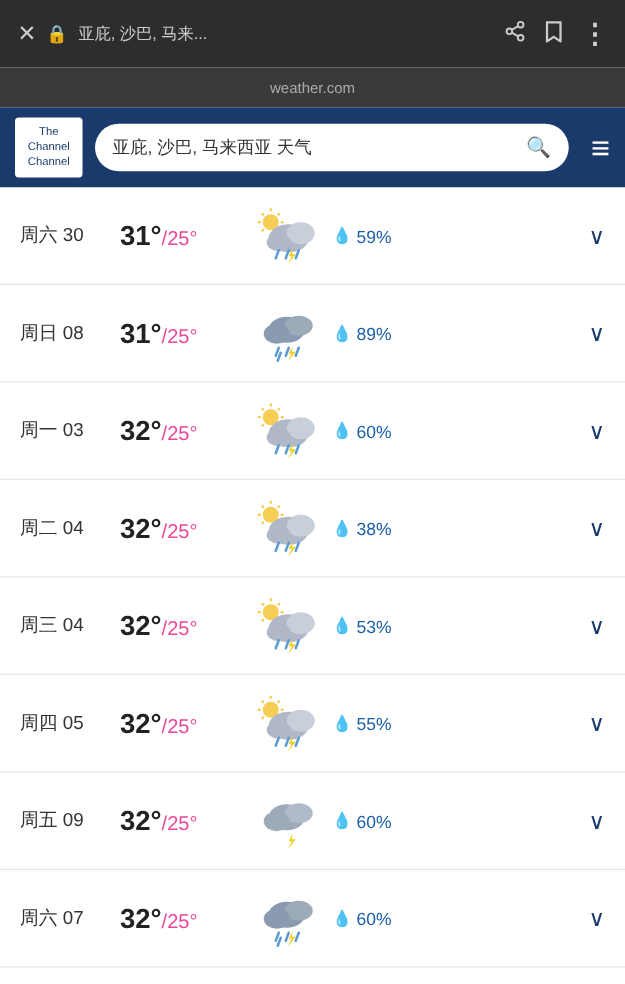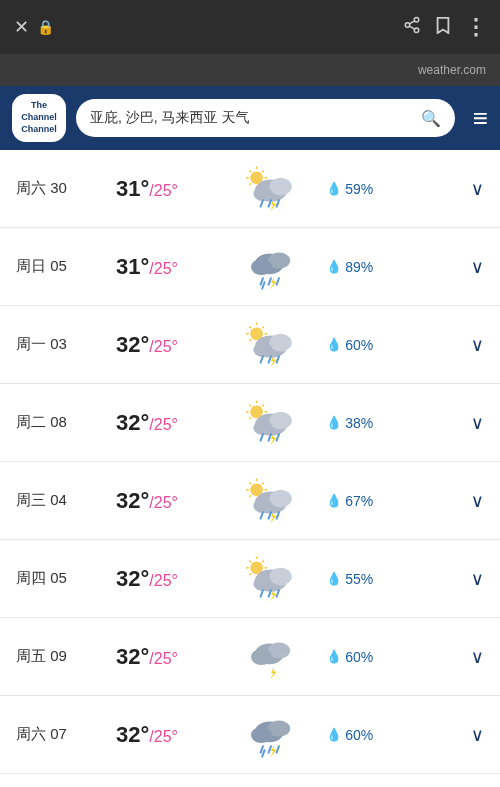--- a/index.html
+++ b/index.html
@@ -41,21 +41,21 @@
     }
     .browser-icon {
       color: #ccc;
       font-size: 18px;
       cursor: pointer;
     }
     .address-bar-row {
       background: #3a3a3a;
       display: flex;
       align-items: center;
-      justify-content: flex-end;
+      justify-content: center;
       padding: 5px 14px;
       height: 32px;
     }
     .address-bar-url {
       color: #aaa;
       font-size: 12px;
     }
 
     
     .app-header {
@@ -63,24 +63,24 @@
       display: flex;
       align-items: center;
       padding: 8px 12px;
       gap: 10px;
       height: 64px;
     }
     .weather-logo {
       background: #fff;
       color: #1a3a6b;
       font-size: 9px;
-      font-weight: bold;
+      font-weight: normal;
       line-height: 1.3;
       padding: 6px 6px;
-      border-radius: 14px;
+      border-radius: 3px;
       width: 54px;
       min-width: 54px;
       text-align: center;
     }
     .search-bar {
       flex: 1;
       background: #fff;
       border-radius: 24px;
       display: flex;
       align-items: center;
@@ -107,21 +107,20 @@
     
     .weather-list {
       background: #fff;
     }
     .weather-row {
       display: flex;
       align-items: center;
       padding: 16px 16px;
       border-bottom: 1px solid #e8e8e8;
       height: 78px;
-      gap: 20px;
     }
     .day-label {
       font-size: 15px;
       color: #333;
       min-width: 80px;
     }
     .temp-label {
       font-size: 18px;
       font-weight: bold;
       color: #222;
@@ -176,20 +175,21 @@
       pointer-events: none;
     }
   </style>
 </head>
 <body>
 
 <div class="browser-bar">
   <div class="browser-bar-left">
     <span class="browser-icon">✕</span>
     <span class="browser-icon" style="font-size:14px;">🔒</span>
+    <span class="browser-tab-title">亚庇, 沙巴, 马来...</span>
   </div>
   <div class="browser-icons-right">
     <span class="browser-icon" style="font-size:17px;">
       <svg width="18" height="18" viewBox="0 0 24 24" fill="none" stroke="#ccc" stroke-width="2" stroke-linecap="round" stroke-linejoin="round">
         <circle cx="18" cy="5" r="3"></circle>
           <circle cx="6" cy="12" r="3"></circle>
           <circle cx="18" cy="19" r="3"></circle>
         <line x1="8.59" y1="13.51" x2="15.42" y2="17.49"></line>
           <line x1="15.41" y1="6.51" x2="8.59" y2="10.49"></line>
       </svg>
@@ -245,21 +245,21 @@
       <polygon points="34,42 30,50 33,50 29,58 37,48 33,48" fill="#f0d020"></polygon>
     </svg>
     </div>
     <span class="precip-label">
       <span class="drop">💧</span>
       <span>59%</span>
     </span>
     <span class="chevron">∨</span>
   </div>
     <div class="weather-row">
-    <span class="day-label">周日 05</span>
+    <span class="day-label">周日 08</span>
     <span class="temp-label">
       <span class="high">31°</span><span class="low">/25°</span>
     </span>
     <div class="weather-icon-area">
       <svg viewBox="0 0 60 60" class="weather-svg" xmlns="http://www.w3.org/2000/svg">
       <ellipse cx="28" cy="26" rx="18" ry="13" fill="#8a9ab0"></ellipse>
       <ellipse cx="40" cy="22" rx="14" ry="10" fill="#9daab8"></ellipse>
       <ellipse cx="18" cy="30" rx="13" ry="10" fill="#8a9ab0"></ellipse>
       <line x1="20" y1="44" x2="17" y2="52" stroke="#5b9bd5" stroke-width="2.5" stroke-linecap="round"></line>
     <line x1="30" y1="44" x2="27" y2="52" stroke="#5b9bd5" stroke-width="2.5" stroke-linecap="round"></line>
@@ -299,21 +299,21 @@
       <polygon points="34,42 30,50 33,50 29,58 37,48 33,48" fill="#f0d020"></polygon>
     </svg>
     </div>
     <span class="precip-label">
       <span class="drop">💧</span>
       <span>60%</span>
     </span>
     <span class="chevron">∨</span>
   </div>
     <div class="weather-row">
-    <span class="day-label">周二 08</span>
+    <span class="day-label">周二 04</span>
     <span class="temp-label">
       <span class="high">32°</span><span class="low">/25°</span>
     </span>
     <div class="weather-icon-area">
       <svg viewBox="0 0 60 60" class="weather-svg" xmlns="http://www.w3.org/2000/svg">
       <circle cx="12" cy="16" r="8" fill="#f5c842" opacity="0.9"></circle>
     <line x1="12" y1="5" x2="12" y2="2" stroke="#f5c842" stroke-width="2"></line>
     <line x1="12" y1="27" x2="12" y2="30" stroke="#f5c842" stroke-width="2"></line>
     <line x1="2" y1="16" x2="-1" y2="16" stroke="#f5c842" stroke-width="2"></line>
     <line x1="22" y1="16" x2="25" y2="16" stroke="#f5c842" stroke-width="2"></line>
@@ -356,21 +356,21 @@
     <ellipse cx="42" cy="27" rx="14" ry="11" fill="#c8cfd9"></ellipse>
     <ellipse cx="20" cy="36" rx="12" ry="9" fill="#b0b8c8"></ellipse>
       <line x1="20" y1="44" x2="17" y2="52" stroke="#5b9bd5" stroke-width="2.5" stroke-linecap="round"></line>
     <line x1="30" y1="44" x2="27" y2="52" stroke="#5b9bd5" stroke-width="2.5" stroke-linecap="round"></line>
     <line x1="40" y1="44" x2="37" y2="52" stroke="#5b9bd5" stroke-width="2.5" stroke-linecap="round"></line>
       <polygon points="34,42 30,50 33,50 29,58 37,48 33,48" fill="#f0d020"></polygon>
     </svg>
     </div>
     <span class="precip-label">
       <span class="drop">💧</span>
-      <span>67%</span>
+      <span>53%</span>
     </span>
     <span class="chevron">∨</span>
   </div>
     <div class="weather-row">
     <span class="day-label">周四 05</span>
     <span class="temp-label">
       <span class="high">32°</span><span class="low">/25°</span>
     </span>
     <div class="weather-icon-area">
       <svg viewBox="0 0 60 60" class="weather-svg" xmlns="http://www.w3.org/2000/svg">

